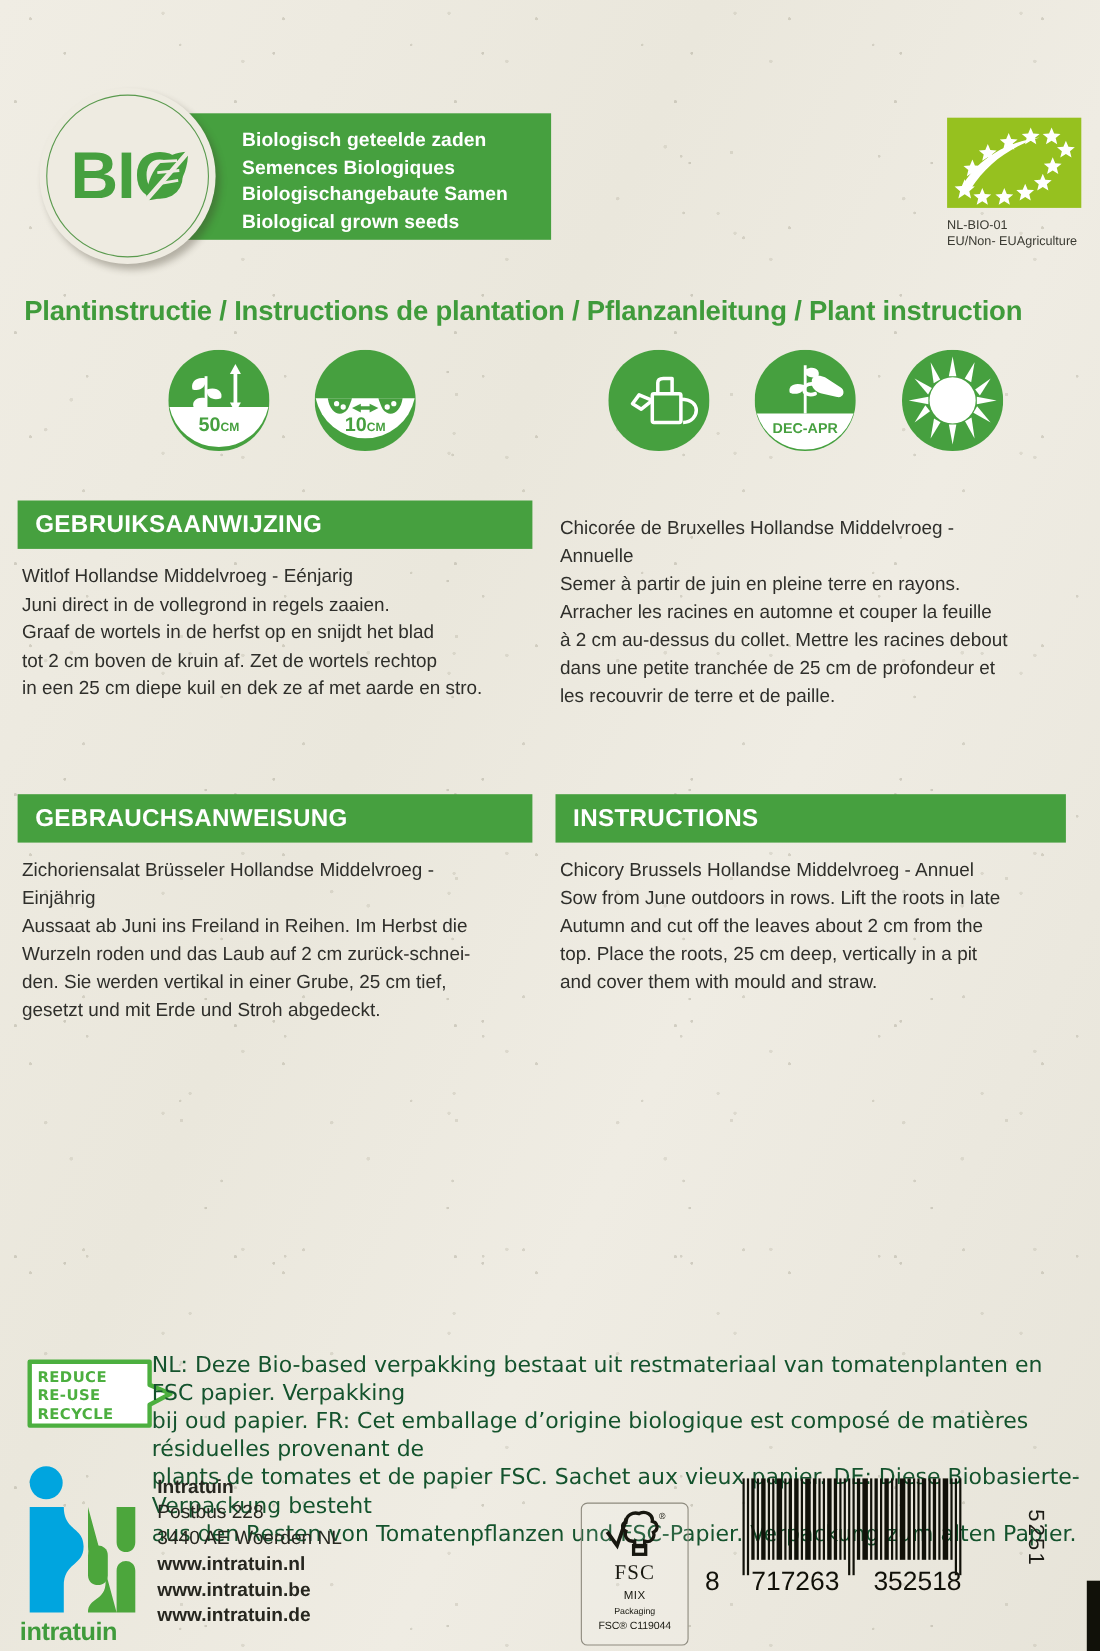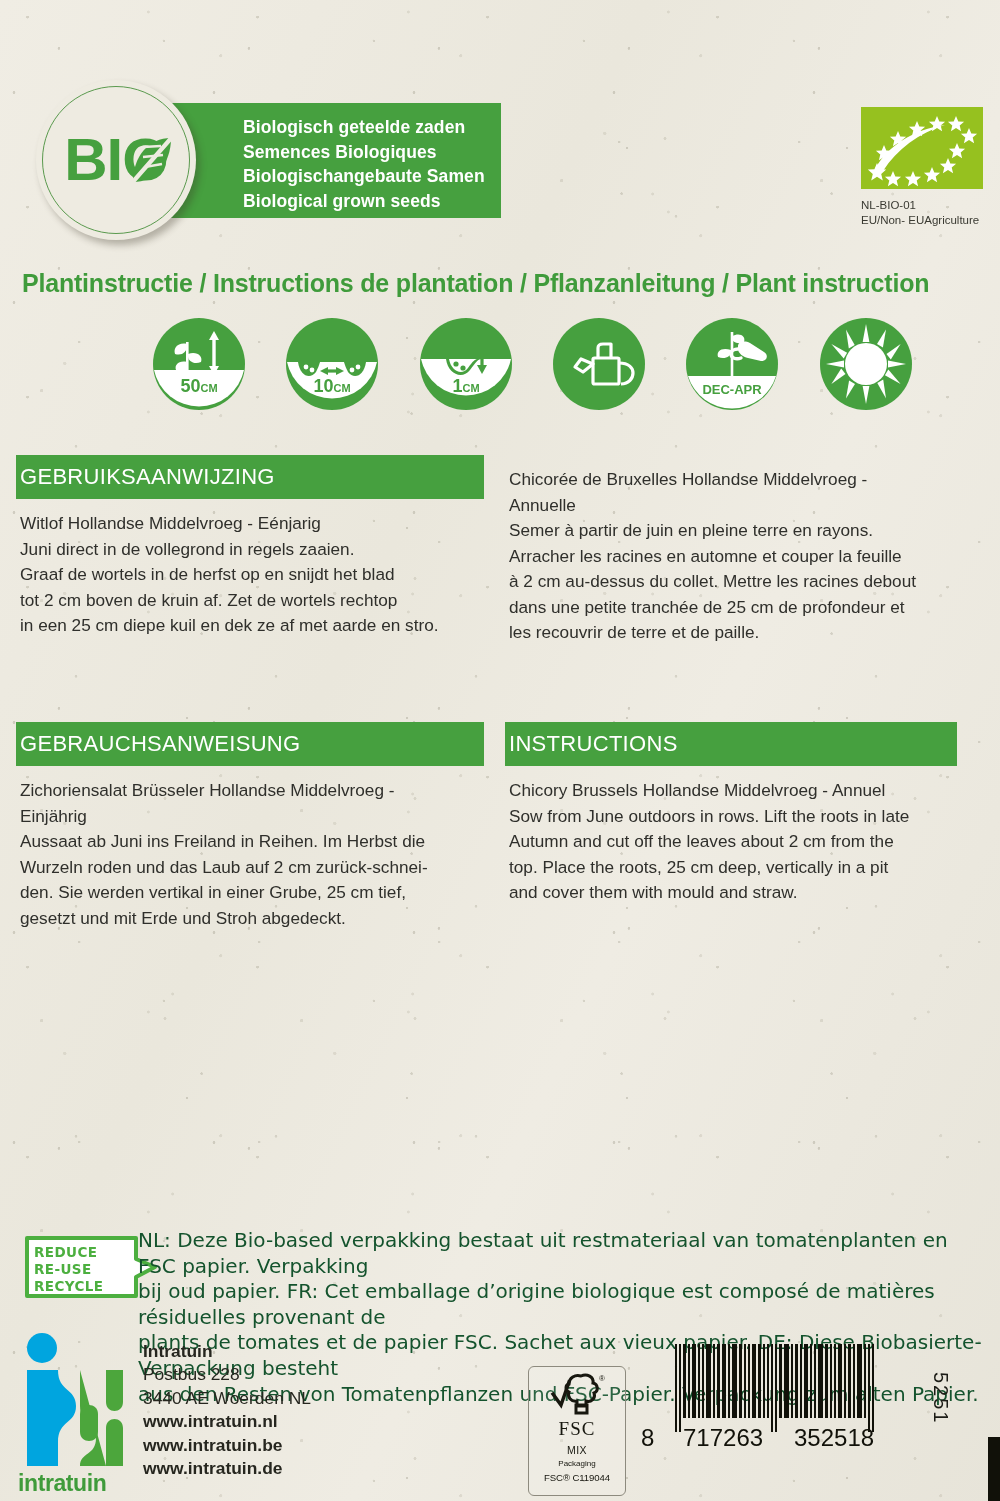--- a/index.html
+++ b/index.html
@@ -35,21 +35,21 @@
       240px 200px,210px 220px, 100% 100%;
   }
   .sheet{position:absolute;inset:0;z-index:1;}
 
   
   .bio-band{
     position:absolute;left:135px;top:103px;width:366px;height:115px;
     background:#46a03f;
   }
   .bio-band .lines{
-    position:absolute;left:108px;top:12px;right:6px;
+    position:absolute;left:85px;top:12px;right:6px;
     color:#ffffff;font-weight:bold;font-size:17.5px;line-height:24.5px;
     letter-spacing:.1px;
   }
   .bio-circle{
     position:absolute;left:36px;top:80px;width:160px;height:160px;border-radius:50%;
     background:#eeebe1;
     box-shadow:4px 5px 7px rgba(60,55,40,.33);
     z-index:3;
   }
   .bio-circle .ring{
@@ -76,22 +76,22 @@
   }
 
   
   .icon-row{position:absolute;left:20px;top:318px;width:960px;height:96px;}
   .pic{position:absolute;top:0;width:92px;height:92px;}
   .pic svg{display:block;}
 
   
   .block{position:absolute;width:468px;}
   .block .hdr{
-    background:#46a03f;color:#ffffff;font-weight:normal;font-size:22px;
-    letter-spacing:.3px;padding:8px 0 8px 4px;height:28px;line-height:28px;
+    background:#46a03f;color:#ffffff;font-weight:bold;font-size:22px;
+    letter-spacing:.3px;padding:8px 0 8px 16px;height:28px;line-height:28px;
     box-sizing:content-box;
   }
   .block .body{
     padding:12px 6px 0 4px;color:#2f2f2b;font-size:17.2px;line-height:25.5px;
     white-space:pre-line;
   }
   #block-nl{left:16px;top:455px;}
   #block-fr{left:505px;top:455px;}
   #block-de{left:16px;top:722px;}
   #block-en{left:505px;top:722px;}
@@ -241,35 +241,20 @@
         <circle cx="72" cy="49" r="2.4" fill="#ffffff"></circle>
         <line x1="38" y1="53" x2="54" y2="53" stroke="#46a03f" stroke-width="3.2"></line>
         <polygon points="34,53 42,49 42,57" fill="#46a03f"></polygon>
         <polygon points="58,53 50,49 50,57" fill="#46a03f"></polygon>
         <text x="46" y="74" text-anchor="middle" font-family="Liberation Sans, sans-serif" font-size="18" font-weight="bold" fill="#46a03f">
           <tspan>10</tspan><tspan font-size="11">CM</tspan>
         </text>
       </svg>
     </div>
 
-    <div class="pic" style="left:400px;">
-      <svg width="92" height="92" viewBox="0 0 92 92">
-        <circle cx="46" cy="46" r="46" fill="#46a03f"></circle>
-        <path d="M1 41 A46 46 0 0 0 91 41 Z" fill="#ffffff"></path>
-        <path d="M26 41 C28 56 42 62 50 52 C56 44 58 41 62 41 Z" fill="#46a03f"></path>
-        <path d="M29 41 C31 53 42 58 48 50 C53 43 55 41 58 41 Z" fill="#ffffff"></path>
-        <circle cx="36" cy="46" r="2.6" fill="#46a03f"></circle>
-        <circle cx="43" cy="50" r="2.6" fill="#46a03f"></circle>
-        <line x1="62" y1="35" x2="62" y2="50" stroke="#46a03f" stroke-width="3.2"></line>
-        <polygon points="62,56 57,47 67,47" fill="#46a03f"></polygon>
-        <text x="46" y="74" text-anchor="middle" font-family="Liberation Sans, sans-serif" font-size="18" font-weight="bold" fill="#46a03f">
-          <tspan>1</tspan><tspan font-size="11">CM</tspan>
-        </text>
-      </svg>
-    </div>
 
     <div class="pic" style="left:533px;">
       <svg width="92" height="92" viewBox="0 0 92 92">
         <circle cx="46" cy="46" r="46" fill="#46a03f"></circle>
         <g fill="none" stroke="#ffffff" stroke-width="3.2" stroke-linejoin="round">
           <rect x="40" y="40" width="26" height="26" rx="1.5"></rect>
           <path d="M40 46 L30 54 L22 49 L28 41 Z"></path>
           <path d="M66 45 C76 45 80 50 80 55 C80 60 76 66 68 66"></path>
           <path d="M45 40 L45 30 C45 27 47 26 50 26 L58 26 L58 40"></path>
         </g>

